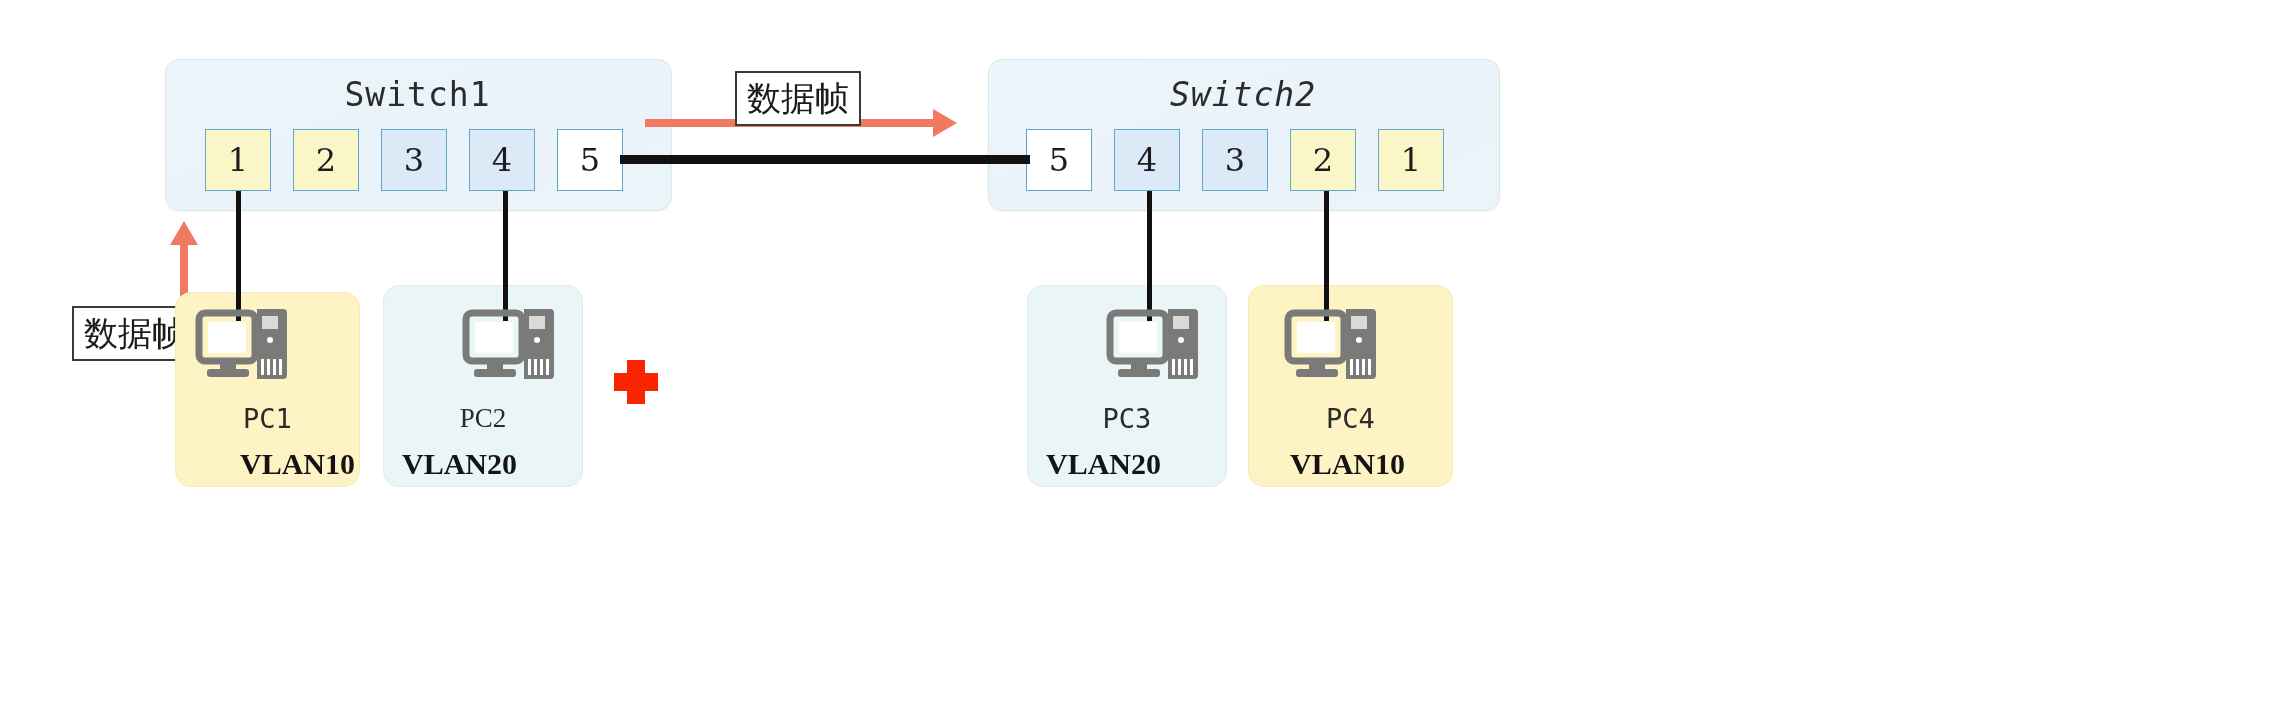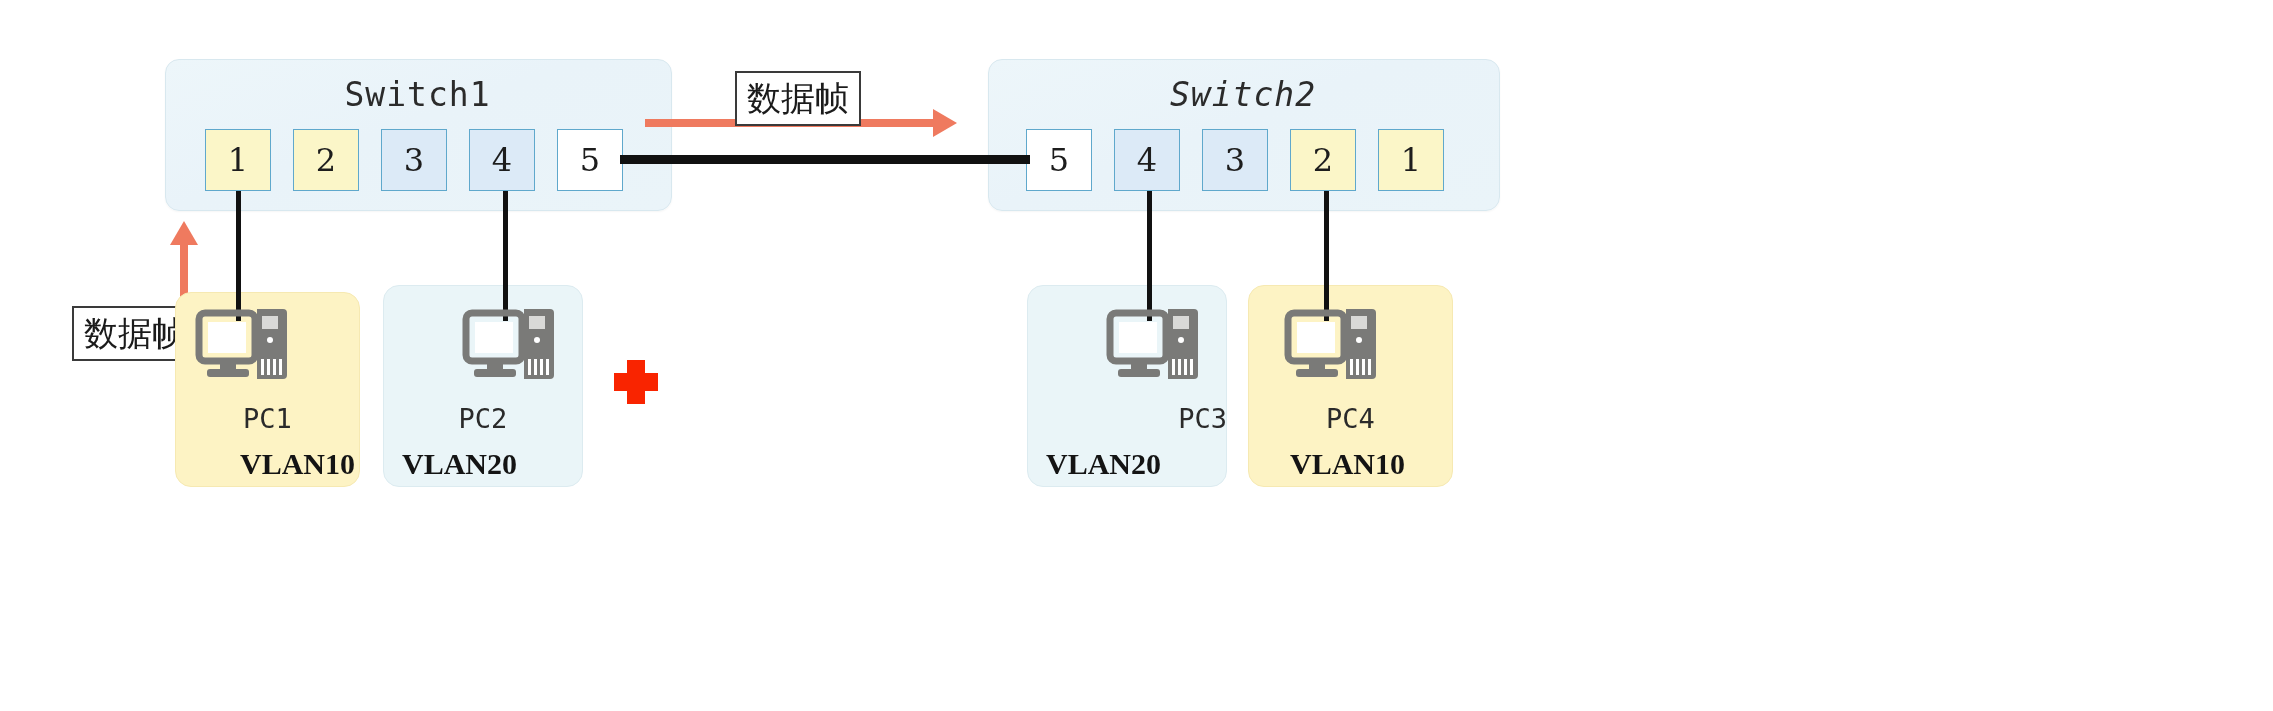--- a/index.html
+++ b/index.html
@@ -183,21 +183,21 @@
       <rect x="67" y="9" width="16" height="13" fill="#d9d9d7"></rect>
       <circle cx="75" cy="33" r="3" fill="#ffffff"></circle>
       <g fill="#ffffff">
         <rect x="66" y="52" width="3" height="16"></rect>
         <rect x="72" y="52" width="3" height="16"></rect>
         <rect x="78" y="52" width="3" height="16"></rect>
         <rect x="84" y="52" width="3" height="16"></rect>
       </g>
     </svg>
   </div>
-  <div class="pc-name" style="left:383px;width:200px;top:374px;">PC2</div>
+  <div class="pc-name" style="left:383px;width:200px;top:374px;font-family:Liberation Serif, serif;">PC2</div>
   <div class="vlan-tag" style="left:402px;top:418px;">VLAN20</div>
 
   <div class="pc-panel vlan20" style="left:1027px;top:256px;width:200px;height:202px;"></div>
   <div class="wire-v" style="left:1147px;top:162px;height:130px;"></div>
   <div class="pc-icon" style="left:1106px;top:278px;">
     <svg viewBox="0 0 100 84" width="100" height="84" aria-hidden="true">
       <rect x="4" y="6" width="56" height="48" rx="6" fill="none" stroke="#7a7a78" stroke-width="7"></rect>
       <rect x="13" y="15" width="38" height="31" fill="#ffffff"></rect>
       <rect x="25" y="56" width="16" height="7" fill="#7a7a78"></rect>
       <rect x="12" y="62" width="42" height="8" rx="3" fill="#7a7a78"></rect>
@@ -205,21 +205,21 @@
       <rect x="67" y="9" width="16" height="13" fill="#d9d9d7"></rect>
       <circle cx="75" cy="33" r="3" fill="#ffffff"></circle>
       <g fill="#ffffff">
         <rect x="66" y="52" width="3" height="16"></rect>
         <rect x="72" y="52" width="3" height="16"></rect>
         <rect x="78" y="52" width="3" height="16"></rect>
         <rect x="84" y="52" width="3" height="16"></rect>
       </g>
     </svg>
   </div>
-  <div class="pc-name" style="left:1027px;width:200px;top:374px;text-align:right;">PC3</div>
+  <div class="pc-name" style="left:1027px;width:200px;top:374px;">PC3</div>
   <div class="vlan-tag" style="left:1046px;top:418px;">VLAN20</div>
 
   <div class="pc-panel vlan10" style="left:1248px;top:256px;width:205px;height:202px;"></div>
   <div class="wire-v" style="left:1324px;top:162px;height:130px;"></div>
   <div class="pc-icon" style="left:1284px;top:278px;">
     <svg viewBox="0 0 100 84" width="100" height="84" aria-hidden="true">
       <rect x="4" y="6" width="56" height="48" rx="6" fill="none" stroke="#7a7a78" stroke-width="7"></rect>
       <rect x="13" y="15" width="38" height="31" fill="#ffffff"></rect>
       <rect x="25" y="56" width="16" height="7" fill="#7a7a78"></rect>
       <rect x="12" y="62" width="42" height="8" rx="3" fill="#7a7a78"></rect>

